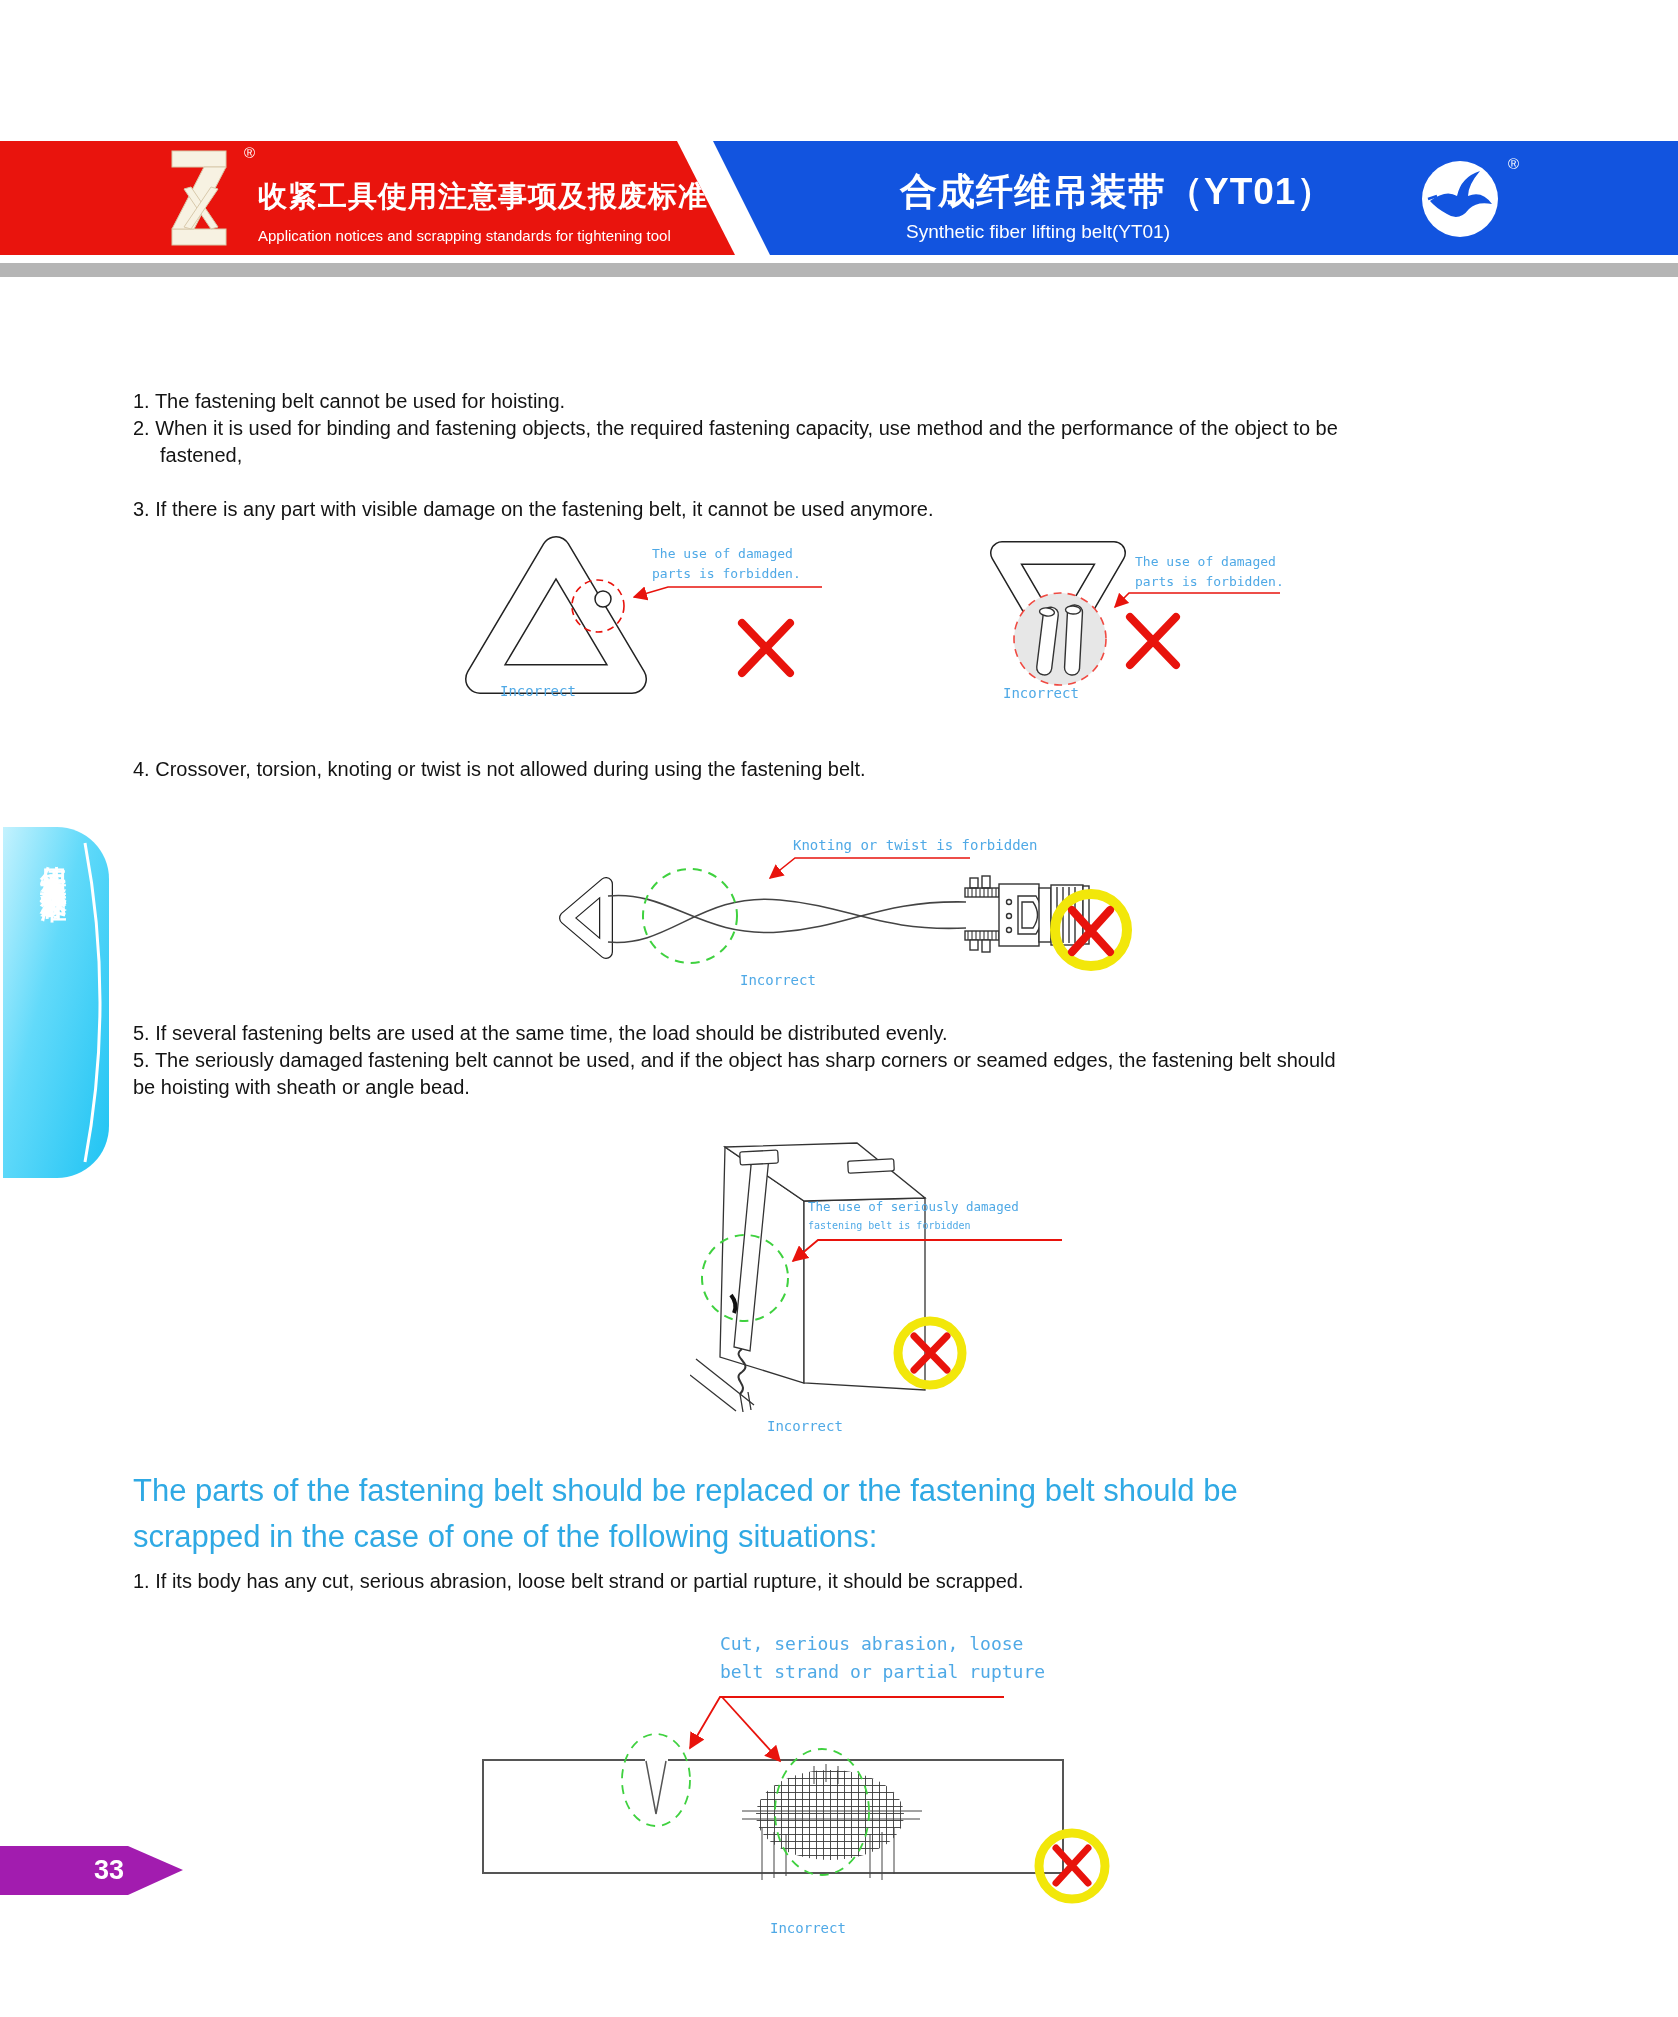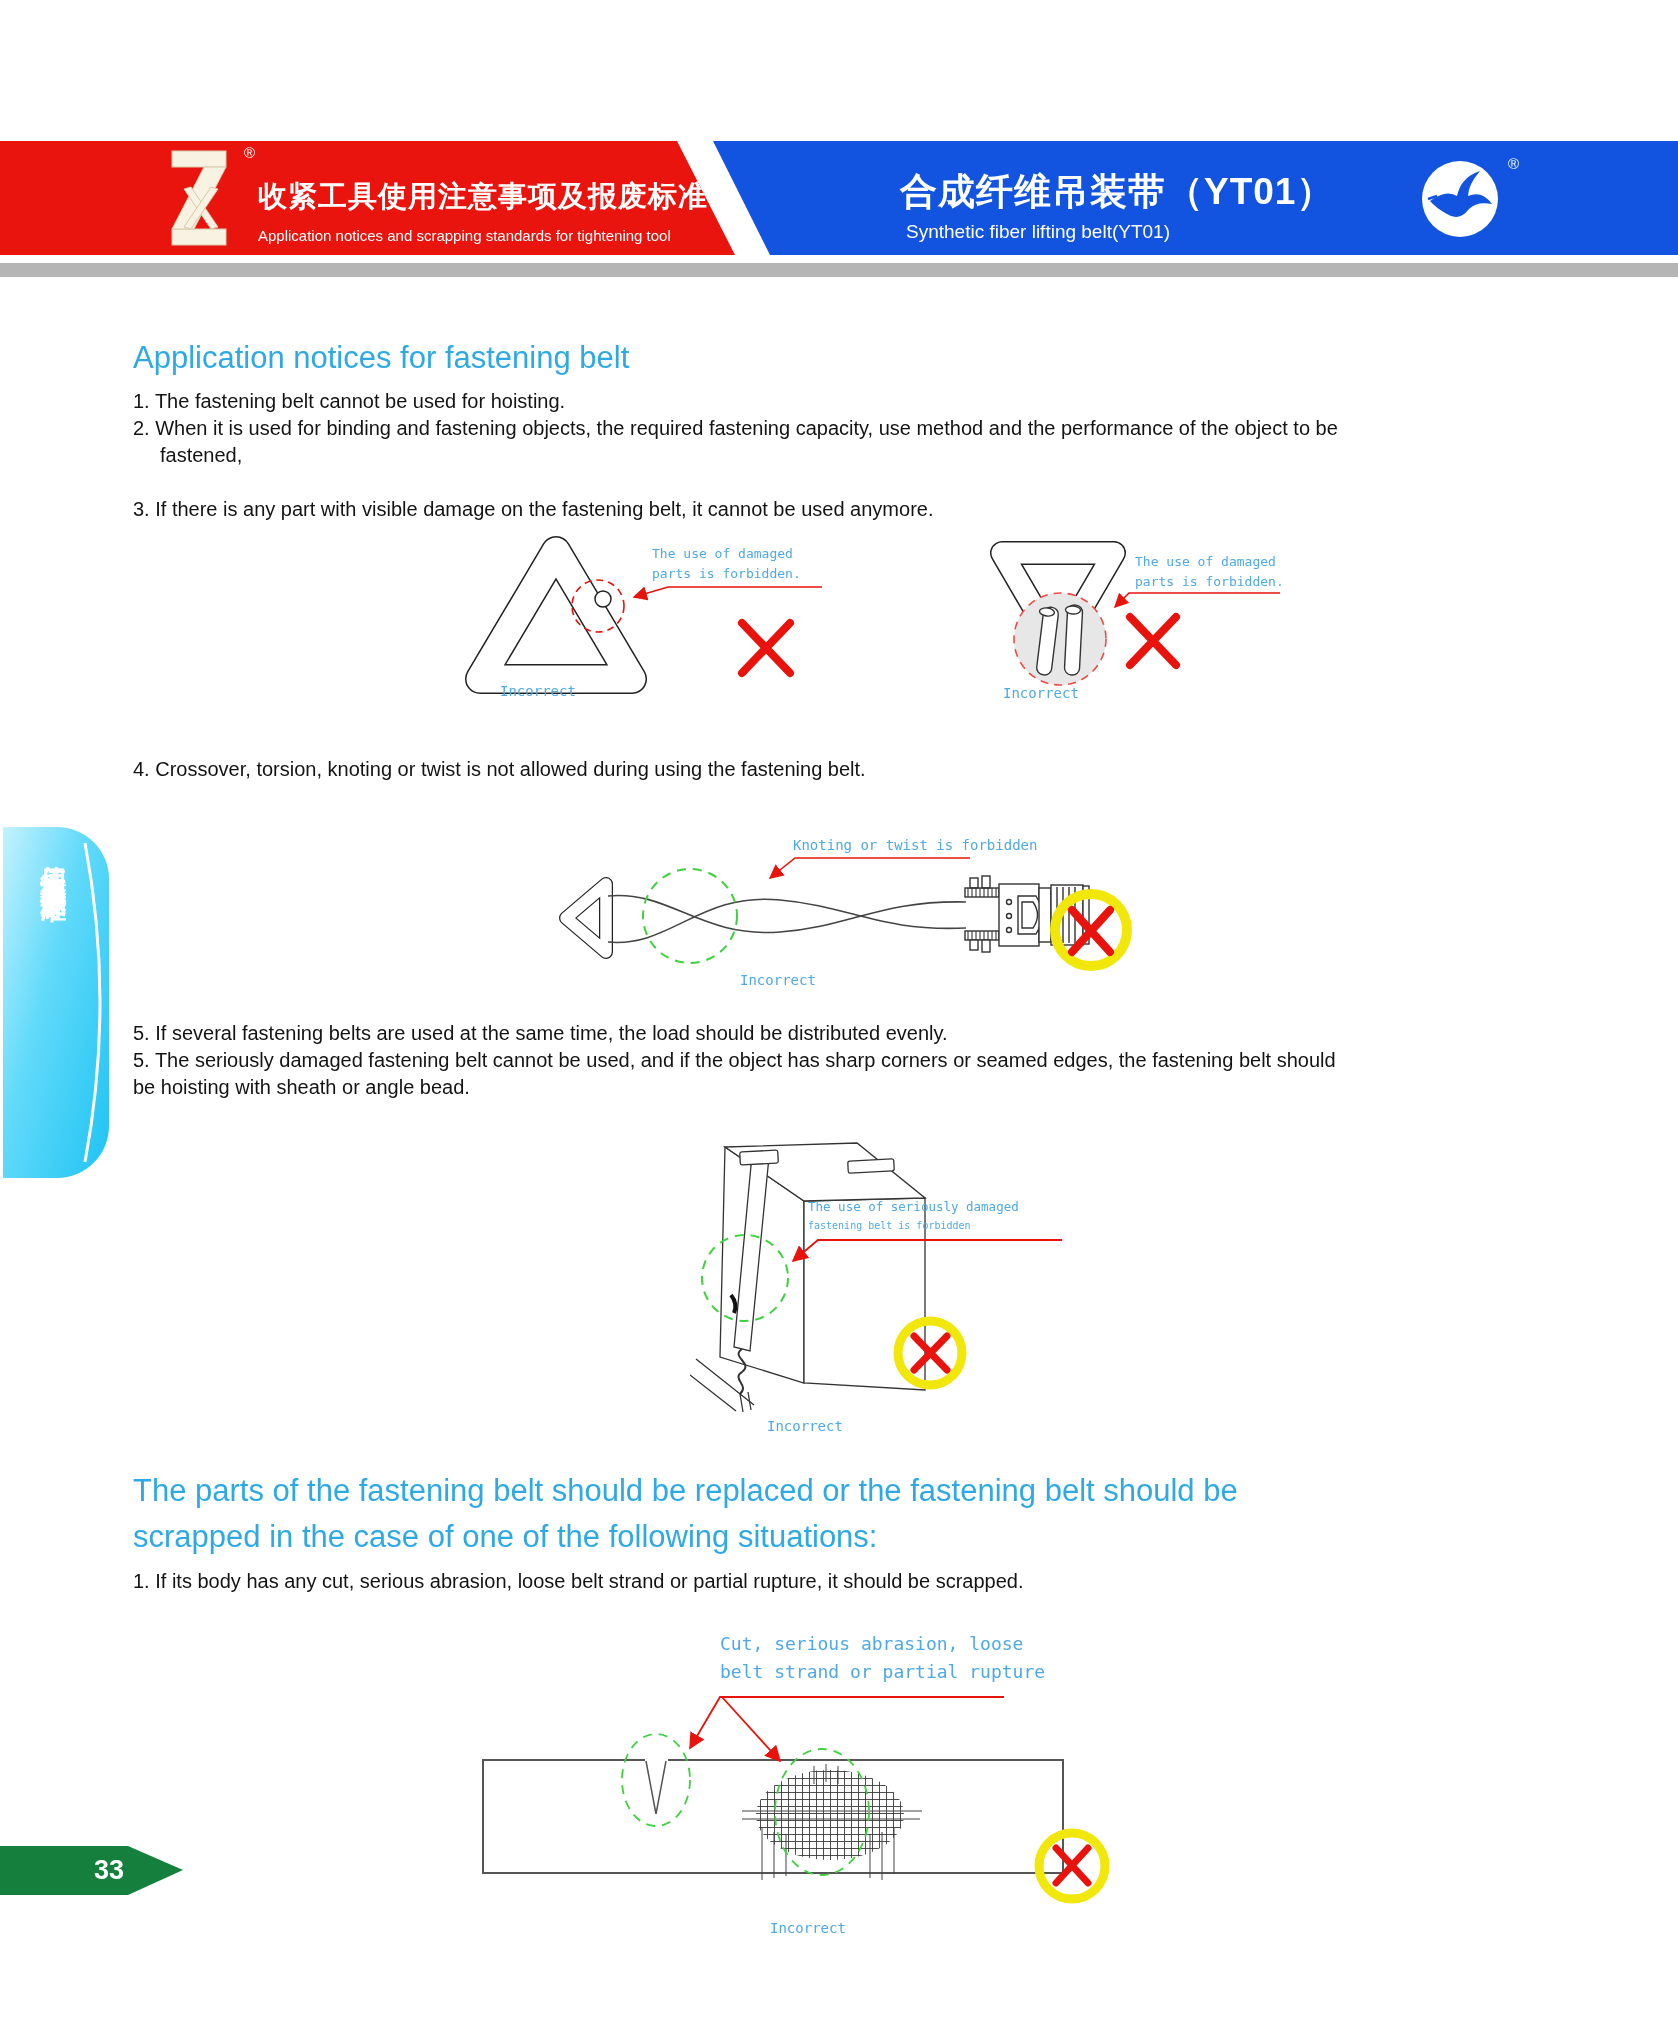--- a/index.html
+++ b/index.html
@@ -29,21 +29,21 @@
   .body-line{position:absolute;left:133px;font-size:20px;color:#141414;white-space:nowrap;}
 
   
   .fig{position:absolute;}
   .callout{position:absolute;color:#4fa9e6;font-family:"DejaVu Sans Mono","Liberation Mono",monospace;
            white-space:nowrap;line-height:1.35;}
   .caption{position:absolute;color:#4fa9e6;font-family:"DejaVu Sans Mono","Liberation Mono",monospace;
            font-size:14px;text-align:left;}
 
   
-  .pennant{position:absolute;left:0;top:1846px;width:183px;height:49px;background:#15803d;
+  .pennant{position:absolute;left:0;top:1846px;width:183px;height:49px;background:#a21caf;
            clip-path:polygon(0 0,128px 0,183px 24px,128px 49px,0 49px);}
   .pennant-num{position:absolute;left:94px;top:9px;color:#fff;font-weight:bold;font-size:27px;}
 </style>
 </head>
 <body>
 
 <div class="page">
 
   <svg width="0" height="0" style="position:absolute">
     <defs>
@@ -87,21 +87,20 @@
 
   <div class="gray-bar"></div>
 
   <div class="side-tab">
     <svg width="106" height="351">
       <path d="M82 16 Q112 175 82 335" stroke="#fff" stroke-width="3" fill="none"></path>
     </svg>
     <div class="side-tab-label">使用注意事项及报废标准</div>
   </div>
 
-  <div class="h-blue" style="top:340px">Application notices for fastening belt</div>
 
   <div class="body-line" style="top:390px">1. The fastening belt cannot be used for hoisting.</div>
   <div class="body-line" style="top:417px">2. When it is used for binding and fastening objects, the required fastening capacity, use method and the performance of the object to be</div>
   <div class="body-line" style="top:444px;left:160px">fastened,</div>
   <div class="body-line" style="top:498px">3. If there is any part with visible damage on the fastening belt, it cannot be used anymore.</div>
 
   <div class="fig" style="left:390px;top:535px;width:540px;height:175px">
     <svg width="540" height="175">
       <g>
         <path d="M166 16 L242 144 L90 144 Z" stroke="#222" stroke-width="30" stroke-linejoin="round" fill="none"></path>

